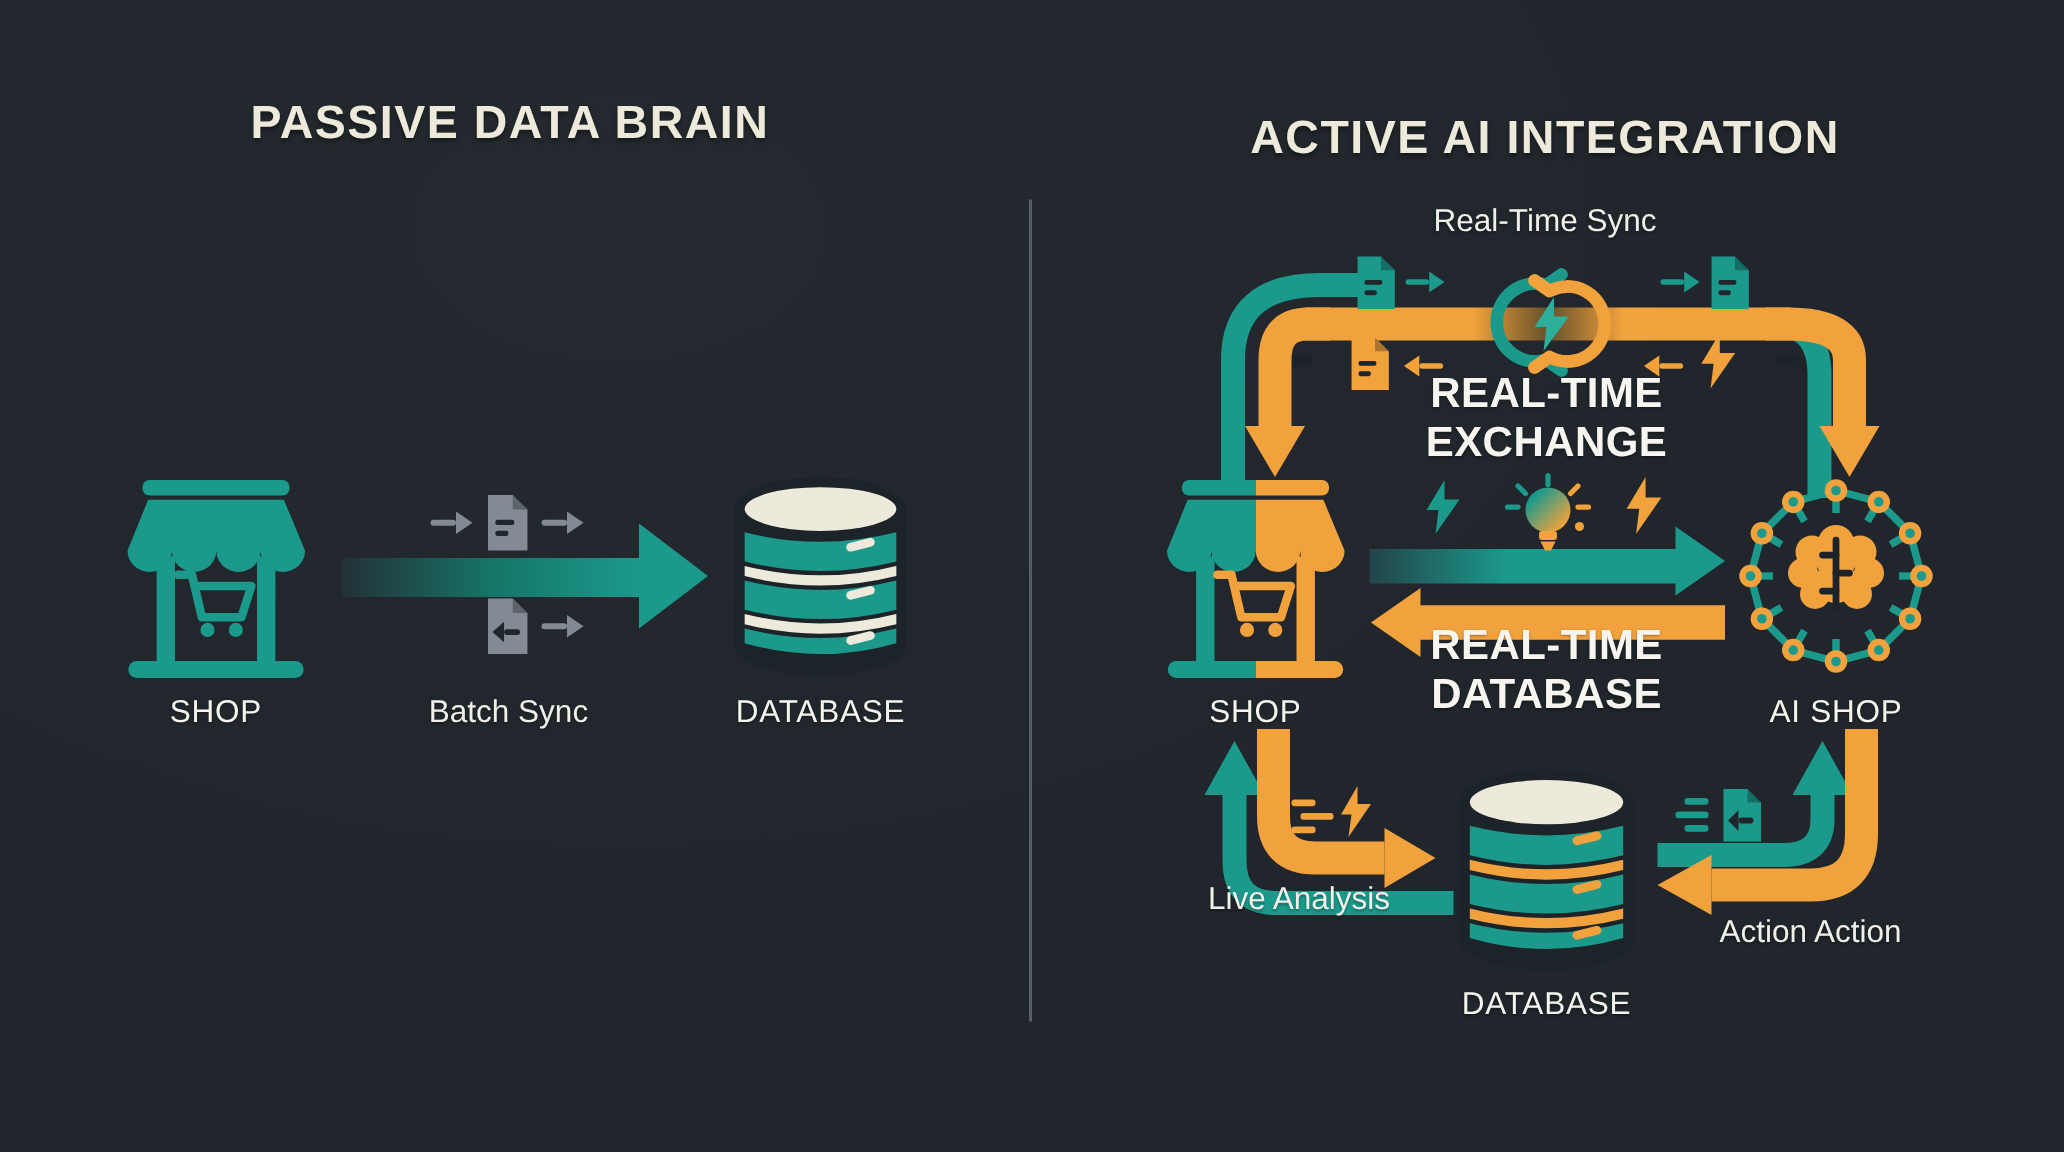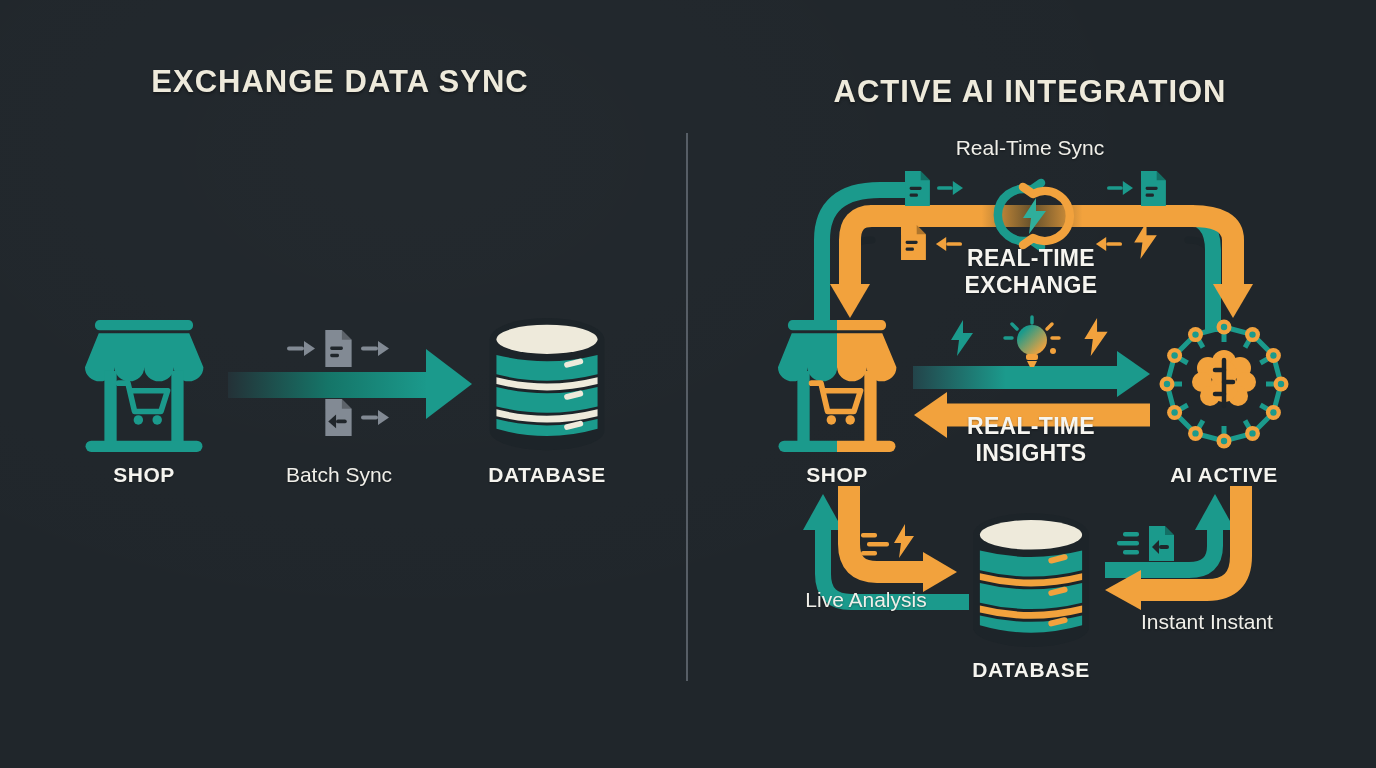--- a/index.html
+++ b/index.html
@@ -8,38 +8,38 @@
   }
   html,body{margin:0;padding:0;background:#0d0f11;}
   .canvas{position:relative;width:1376px;height:768px;overflow:hidden;
     background:var(--background);
     background-image:radial-gradient(ellipse at 30% 20%, rgba(255,255,255,0.015), transparent 60%);
     font-family:"Liberation Sans", sans-serif;}
   .abs{position:absolute;}
   .lbl{position:absolute;text-align:center;color:var(--white);}
   .title{font-size:31px;font-weight:700;letter-spacing:1px;color:var(--cream);
     text-shadow:0 2px 3px rgba(0,0,0,.4);}
-  .big-lbl{font-size:21px;font-weight:700;letter-spacing:.5px;text-shadow:0 1px 2px rgba(0,0,0,.35);}
+  .big-lbl{font-size:21px;font-weight:400;letter-spacing:.5px;text-shadow:0 1px 2px rgba(0,0,0,.35);}
   .soft-lbl{font-size:21px;font-weight:400;color:#f0efe9;text-shadow:0 1px 2px rgba(0,0,0,.35);}
-  .two-line{font-size:23px;font-weight:700;line-height:1.18;color:#f6f5f0;letter-spacing:.3px;
+  .two-line{font-size:28px;font-weight:700;line-height:1.18;color:#f6f5f0;letter-spacing:.3px;
     text-shadow:0 1px 2px rgba(0,0,0,.35);}
   .divider{position:absolute;background:var(--divider);}
   svg{display:block;overflow:visible;}
   .f-teal{fill:var(--teal);} .f-orange{fill:var(--orange);} .f-cream{fill:var(--cream);}
   .f-gray{fill:var(--gray-icon);} .f-dark{fill:var(--dark-outline);} .f-bg{fill:var(--background);}
   .s-teal{stroke:var(--teal);} .s-orange{stroke:var(--orange);} .s-dark{stroke:var(--dark-outline);}
   .nofill{fill:none;} .rnd{stroke-linecap:round;stroke-linejoin:round;}
 </style>
 </head>
 <body>
 
 <div class="canvas">
 
   <div>
-    <div class="lbl title abs" style="left:40px;top:64px;width:600px;">EXCHANGE DATA SYNC</div>
+    <div class="lbl title abs" style="left:40px;top:64px;width:600px;">PASSIVE DATA BRAIN</div>
 
     <div class="abs" style="left:81px;top:320px;">
       <svg width="126" height="132" viewBox="0 0 128 140">
         <rect class="f-teal" x="12" y="0" width="104" height="11" rx="5"></rect>
         <path class="f-teal" d="M16 14 L112 14 L127 50 A15.7 15 0 0 1 95.6 50 A15.7 15 0 0 1 64.2 50 A15.7 15 0 0 1 32.8 50 A15.7 15 0 0 1 1.4 50 Z"></path>
         <rect class="f-teal" x="22" y="54" width="13" height="76"></rect>
         <rect class="f-teal" x="93" y="54" width="13" height="76"></rect>
         <rect class="f-teal" x="2" y="128" width="124" height="12" rx="6"></rect>
         <g transform="translate(36,64)">
           <path class="nofill s-teal rnd" stroke-width="6" d="M1 3 H11 L18 33 H46 L53 11 H14"></path>
@@ -283,21 +283,21 @@
         <rect class="f-orange" x="26" y="40" width="12" height="6" rx="2"></rect>
         <polygon class="f-orange" points="27,47 37,47 34,53 30,53"></polygon>
         <circle class="f-orange" cx="53" cy="37" r="3"></circle>
       </svg>
     </div>
     <div class="abs" style="left:1083px;top:318px;">
       <svg width="26" height="38" viewBox="0 0 24 36">
           <polygon class="f-orange" points="13,0 1,20 9,20 7,36 23,13 13,13"></polygon>
         </svg>
     </div>
-    <div class="lbl two-line abs" style="left:931px;top:413px;width:200px;">REAL-TIME INSIGHTS</div>
+    <div class="lbl two-line abs" style="left:931px;top:413px;width:200px;">REAL-TIME DATABASE</div>
 
     <div class="abs" style="left:1157px;top:312px;">
       <svg width="134" height="144" viewBox="0 0 134 144">
         <polygon class="nofill s-teal" stroke-width="5" points="67,15 95.5,22.6 116.4,43.5 124,72 116.4,100.5 95.5,121.4 67,129 38.5,121.4 17.6,100.5 10,72 17.6,43.5 38.5,22.6"></polygon>
         <g class="s-teal" stroke-width="5">
           <line x1="67" y1="15" x2="67" y2="30"></line>
             <line x1="95.5" y1="22.6" x2="88" y2="35.6"></line>
           <line x1="116.4" y1="43.5" x2="103.4" y2="51"></line>
             <line x1="124" y1="72" x2="109" y2="72"></line>
           <line x1="116.4" y1="100.5" x2="103.4" y2="93"></line>
@@ -371,21 +371,21 @@
           <circle class="f-orange" cx="67" cy="62" r="13"></circle>
           <g class="nofill s-dark rnd" stroke-width="4.5">
             <path d="M67 48 V94"></path>
               <path d="M67 58 H58"></path>
               <path d="M67 70 H76"></path>
               <path d="M67 82 H58"></path>
           </g>
         </g>
       </svg>
     </div>
-    <div class="lbl big-lbl abs" style="left:1144px;top:463px;width:160px;">AI ACTIVE</div>
+    <div class="lbl big-lbl abs" style="left:1144px;top:463px;width:160px;">AI SHOP</div>
 
     <div class="abs" style="left:795px;top:486px;">
       <svg width="178" height="132" viewBox="0 0 178 132">
         <polygon class="f-teal" points="8,44 48,44 28,8"></polygon>
         <path class="nofill s-teal" stroke-width="16" d="M28 42 V88 Q28 116 56 116 H174"></path>
         <path class="nofill s-orange" stroke-width="22" d="M54 0 V58 Q54 86 82 86 H128"></path>
         <polygon class="f-orange" points="128,66 128,106 162,86"></polygon>
         <g>
           <rect class="f-orange" x="66" y="47" width="16" height="4.5" rx="2"></rect>
           <rect class="f-orange" x="72" y="56" width="22" height="4.5" rx="2"></rect>
@@ -432,15 +432,15 @@
           <rect class="f-teal" x="26" y="64" width="16" height="4.5" rx="2"></rect>
         </g>
         <g transform="translate(50,40)">
           <path class="f-teal" d="M2 0 H18 L27 9 V35 H2 Z"></path>
           <path d="M18 0 V9 H27 Z" fill="rgba(0,0,0,0.28)"></path>
           <rect class="f-bg" x="12" y="19" width="10" height="4" rx="2"></rect>
           <polygon class="f-bg" points="12,14 12,28 5,21"></polygon>
         </g>
       </svg>
     </div>
-    <div class="lbl soft-lbl abs" style="left:1111px;top:610px;width:192px;">Instant Instant</div>
+    <div class="lbl soft-lbl abs" style="left:1111px;top:610px;width:192px;">Action Action</div>
   </div>
 </div>
 
 </body></html>

